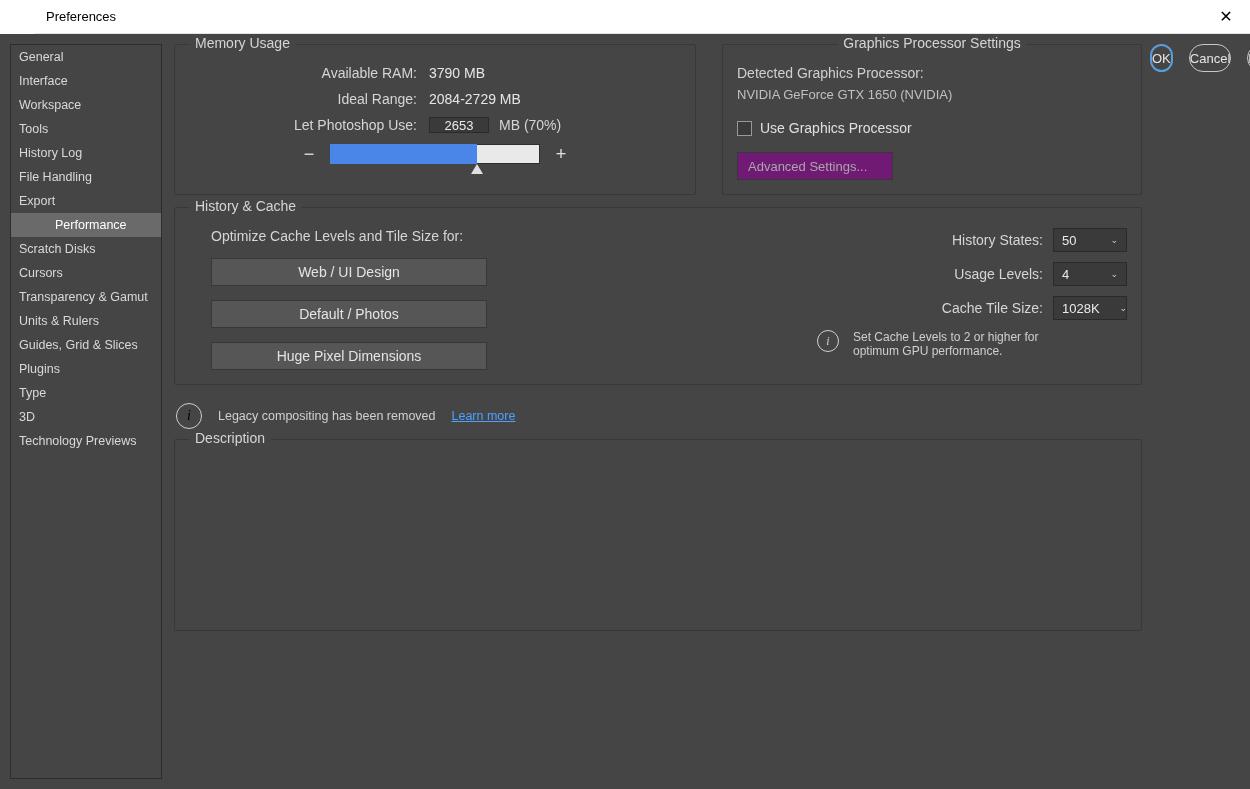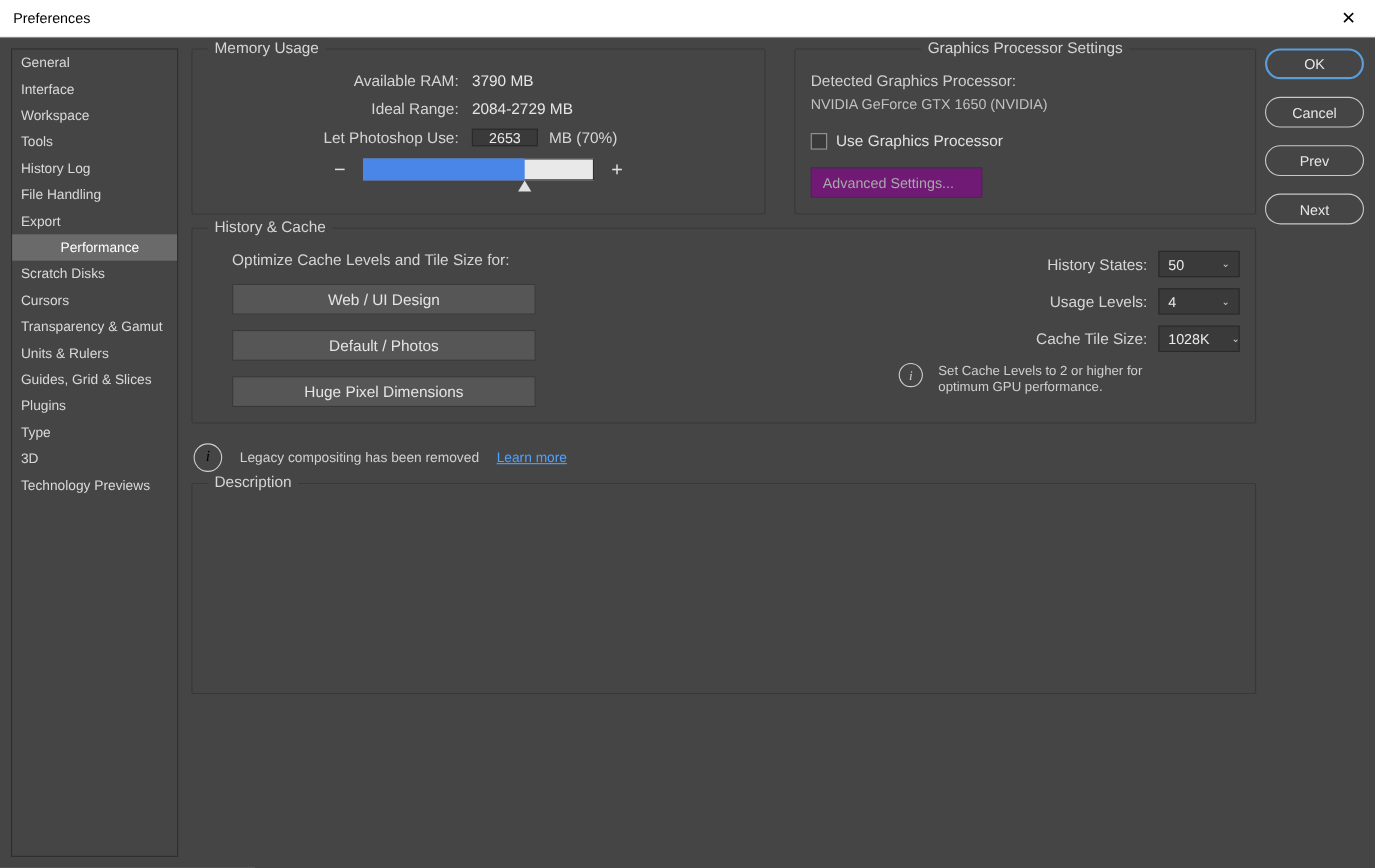--- a/index.html
+++ b/index.html
@@ -1,27 +1,27 @@
 <!DOCTYPE html>
 <html><head>
 <meta charset="utf-8">
 <style>
   * { box-sizing: border-box; margin: 0; padding: 0; font-family: "Segoe UI", Tahoma, sans-serif; }
   body { background: #fff; width: 1250px; height: 789px; overflow: hidden; }
-  .titlebar { display: flex; align-items: center; justify-content: space-between; height: 34px; padding: 0 8px 0 12px; background: #fff; color: #000; font-size: 13px; border-bottom: 1px solid #e5e5e5; }
+  .titlebar { display: flex; align-items: center; justify-content: space-between; height: 34px; padding: 0 8px 0 12px; background: #fff; color: #000; font-size: 13px; border-bottom: 1px solid #e5e5e5; margin-left: 34px; }
   .close-x { width: 32px; height: 32px; display:flex; align-items:center; justify-content:center; font-size:16px; color:#000; cursor:pointer;}
   .panel { background: #454545; height: 755px; display:flex; padding: 10px;}
   
   .sidebar { width: 152px; border: 1px solid #2d2d2d; background: #454545; overflow:auto;}
   .sidebar-item { font-size: 12.5px; color: #d9d9d9; padding: 5px 8px; cursor:pointer;}
   .sidebar-item.selected { background: #6a6a6a; color:#fff;padding-left:44px;}
   
   .main { flex:1; padding-left:12px; display:flex; }
   .content { flex:1; }
-  .right-buttons { width: 90px; display:flex; flex-direction:column; gap:16px; margin-left: 8px;}
+  .right-buttons { width: 90px; display:flex; flex-direction:row; gap:16px; margin-left: 8px;}
   .pill-btn { border: 1px solid #c8c8c8; color: #e6e6e6; font-size:13px; border-radius: 16px; height:28px; display:flex; align-items:center; justify-content:center; cursor:pointer;}
   .pill-btn.primary { border: 2px solid #5b9dd9; }
   
   .group { position: relative; border:1px solid #383838; border-radius:2px; padding: 20px 14px 14px 14px; margin-bottom: 12px;}
   .group-title { position:absolute; top: -10px; left: 14px; background:#454545; color:#d5d5d5; font-size:14px; padding: 0 6px;}
   .row-top { display:flex; gap:26px; }
   .memory-box { flex:1; }
   .gpu-box { width:420px; }
   .kv { display:flex; align-items:center; margin-bottom:10px; color:#d5d5d5; font-size:14px;}
   .kv .k { width:240px; text-align:right; padding-right:12px;}

